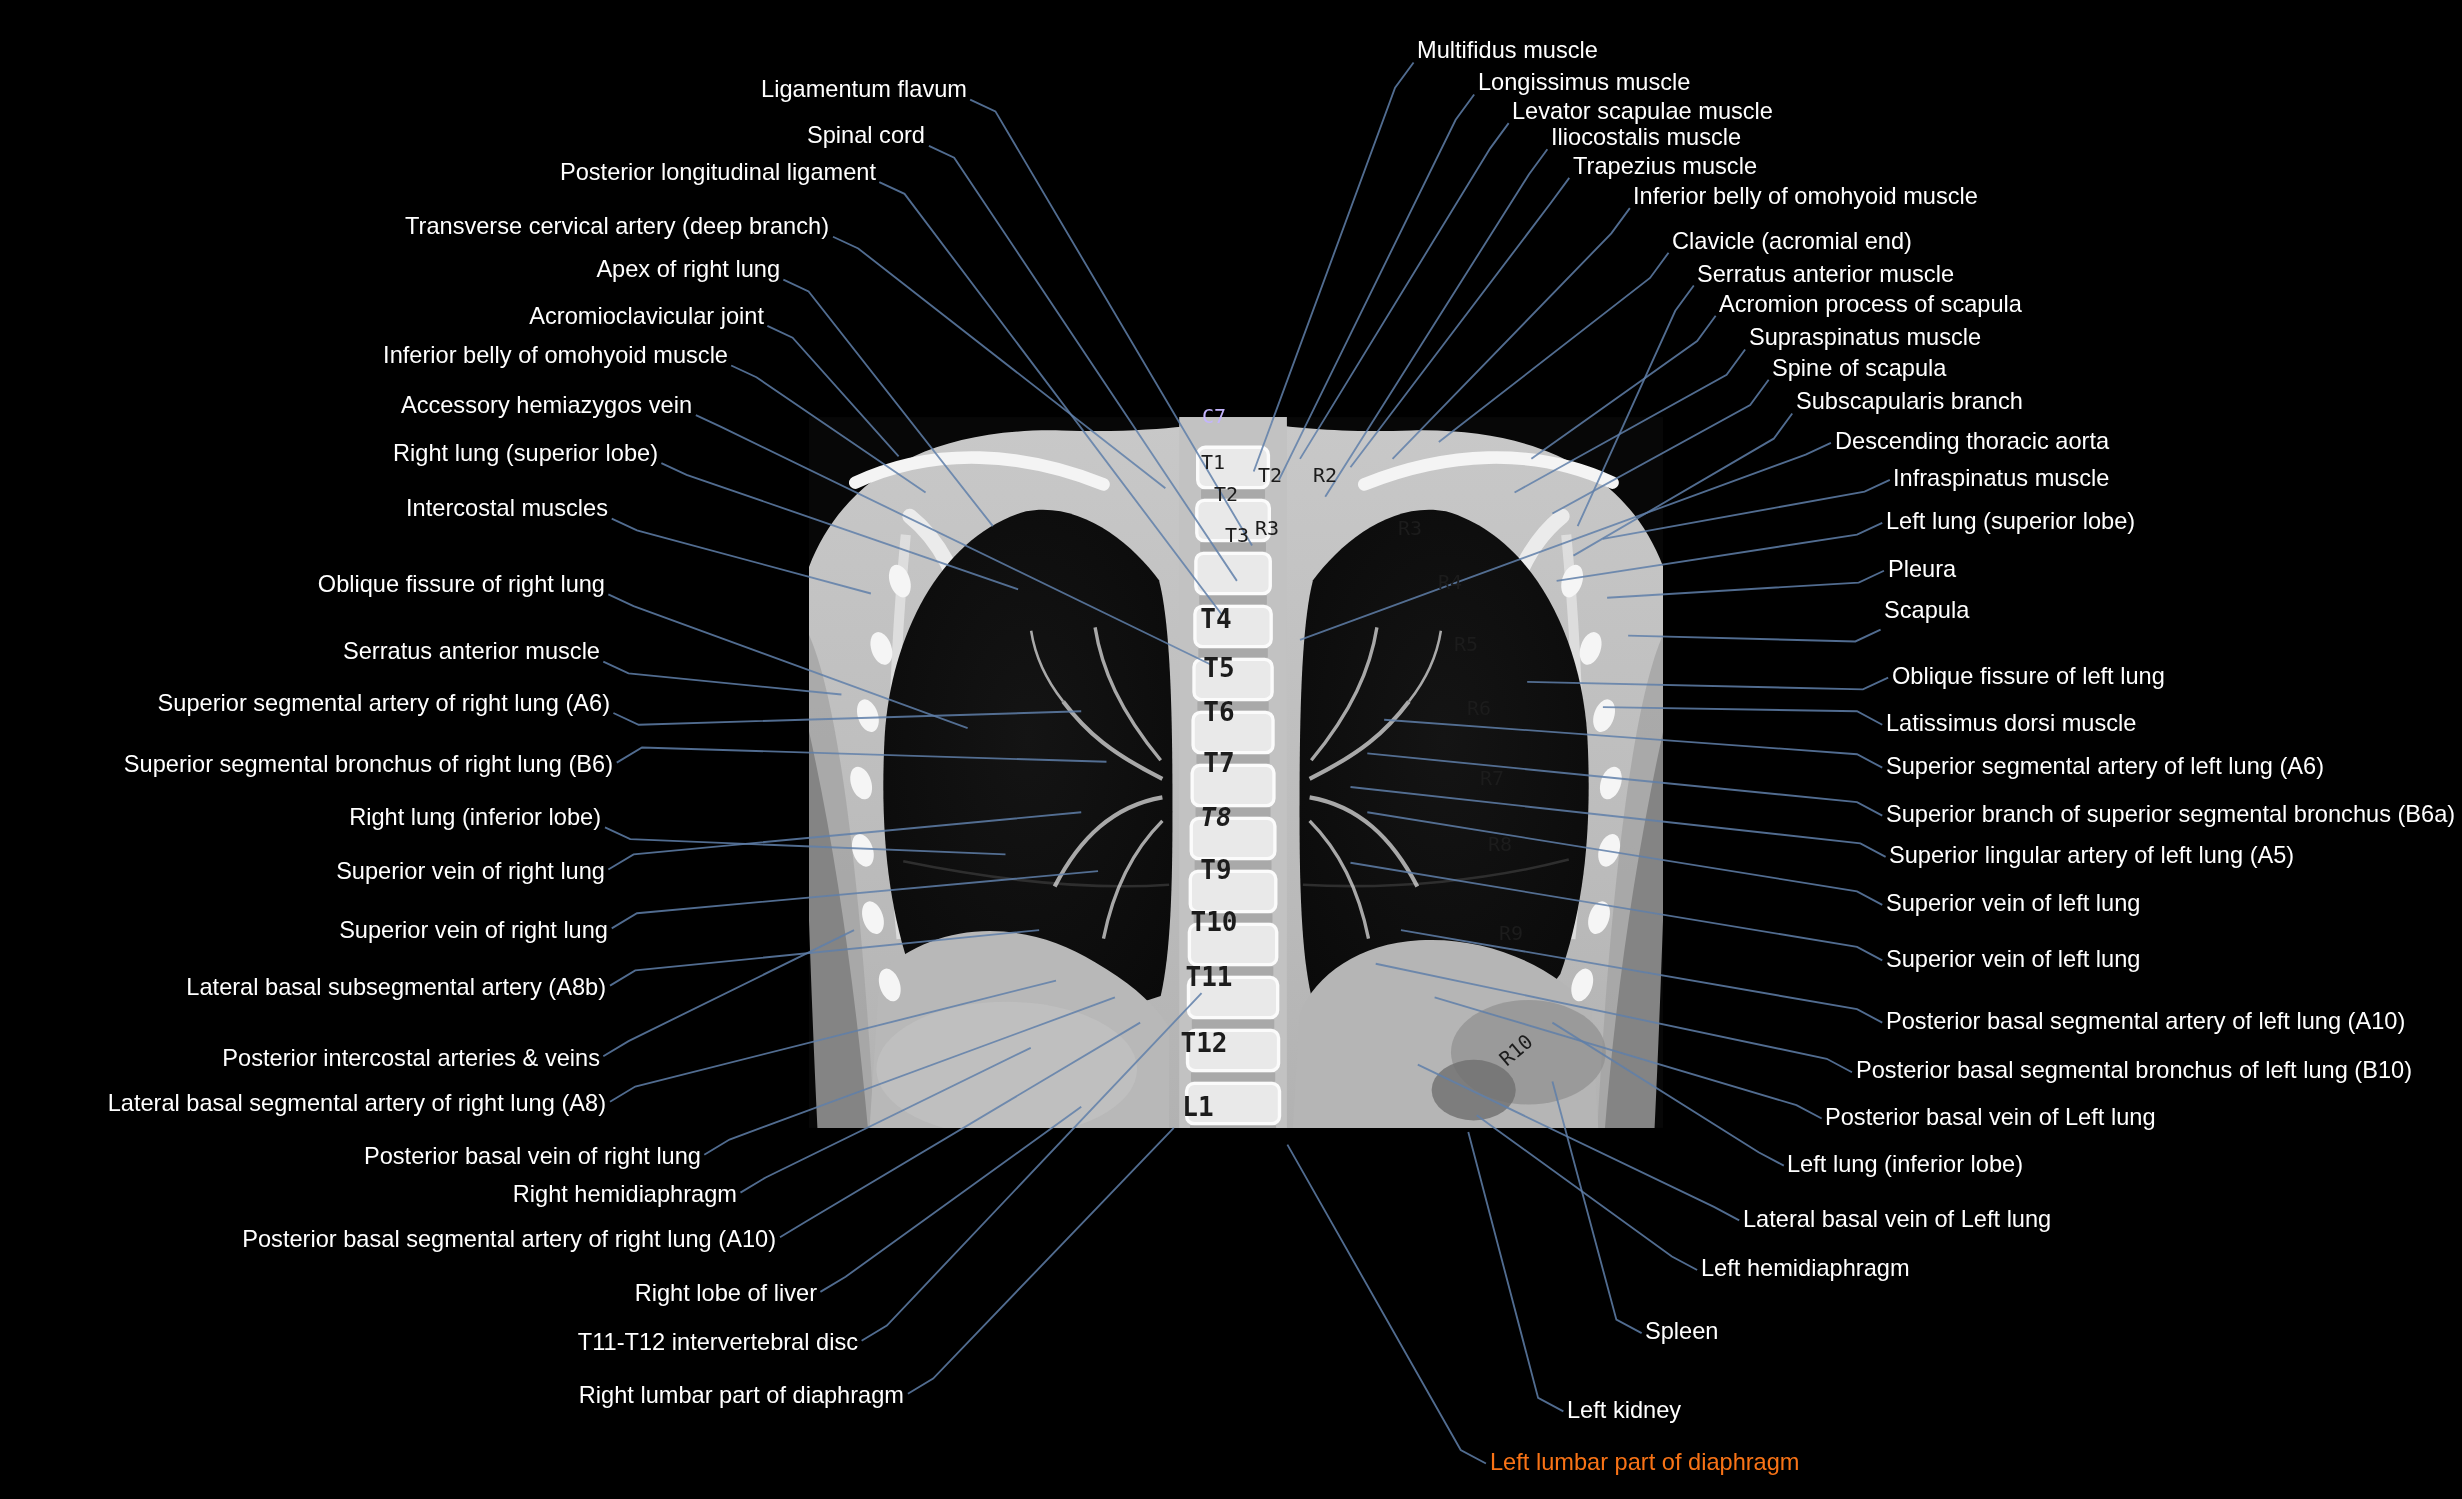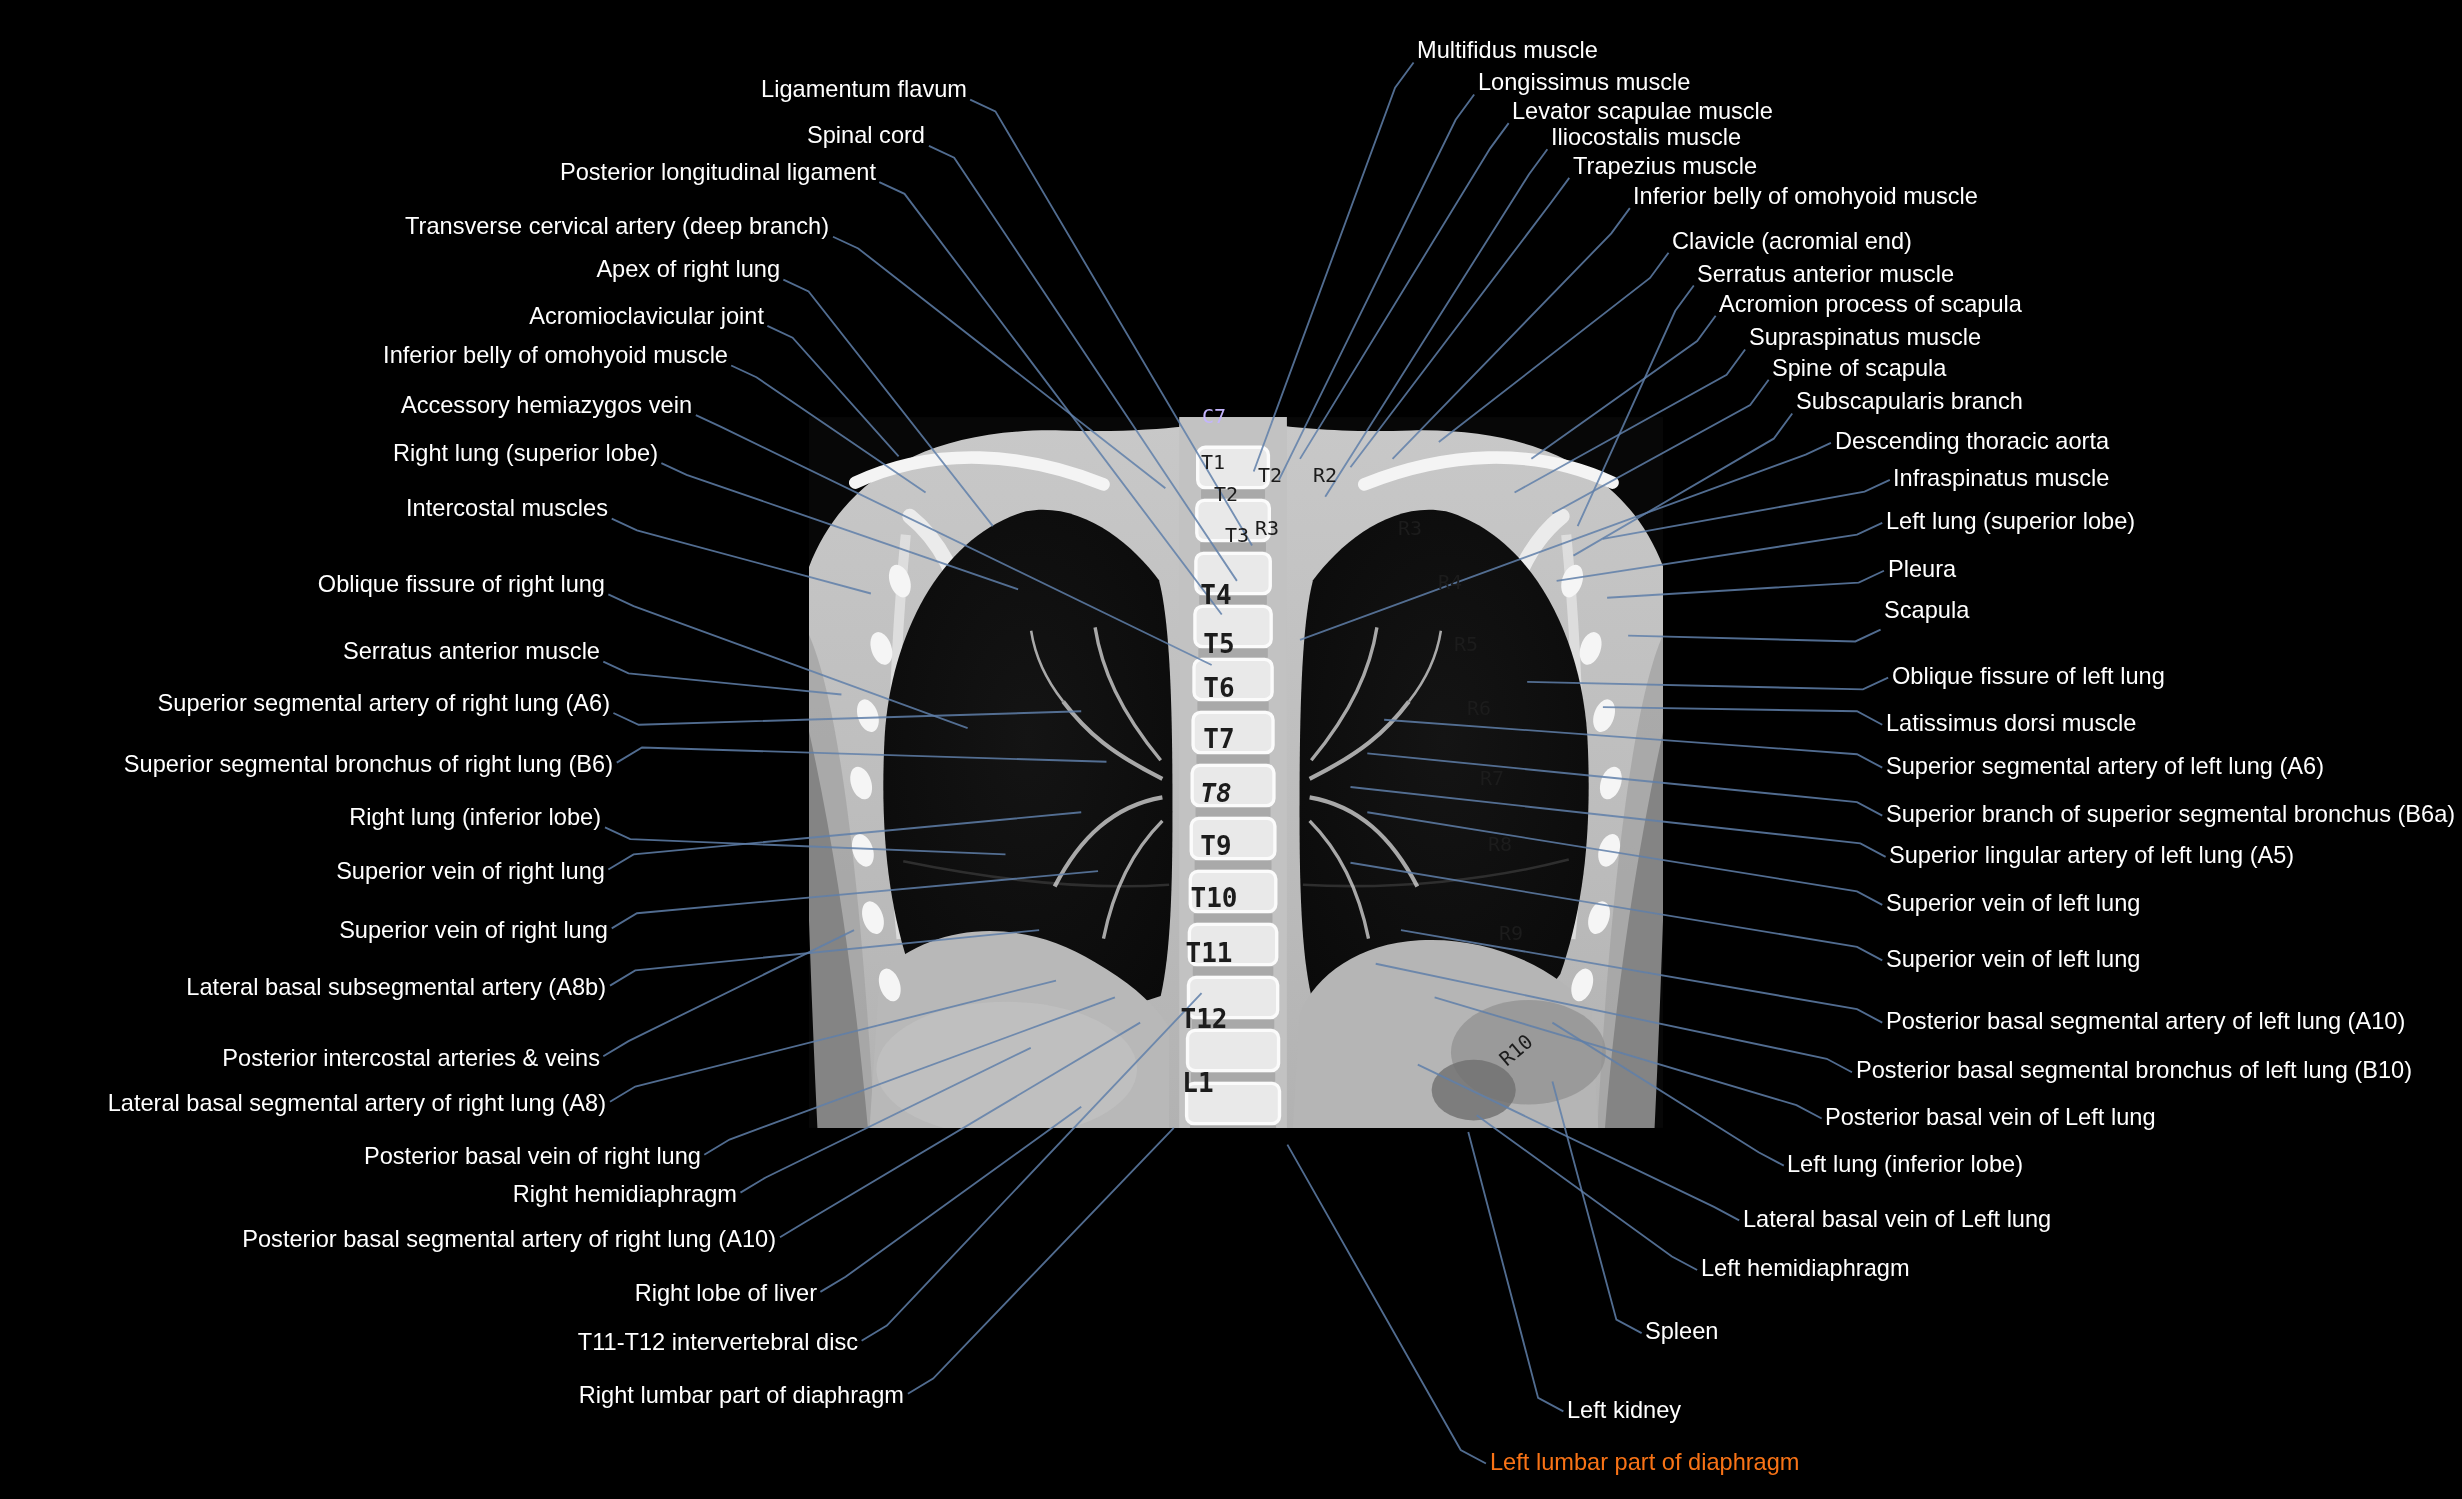--- a/index.html
+++ b/index.html
@@ -3,21 +3,21 @@
 <meta charset="utf-8">
 <style>
   html,body{margin:0;padding:0;background:#000;}
   #stage{position:relative;width:2462px;height:1500px;background:#000;overflow:hidden;
          font-family:"Liberation Sans", sans-serif;}
   .anat-label{position:absolute;color:#fff;font-size:23.6px;line-height:27px;white-space:nowrap;
               transform:translateY(-13.5px);text-shadow:0 0 1.7px #000;}
   .anat-label.align-right{text-align:right;}
   .bone-label{position:absolute;color:#1c1c1c;font-family:"DejaVu Sans Mono", monospace;
               white-space:nowrap;transform:translate(-50%,-50%);}
-  .bone-label.big{font-size:26px;font-weight:bold;color:#161616;}
+  .bone-label.big{font-size:26px;font-weight:bold;color:#161616;margin-top:24px;}
   .bone-label.small{font-size:20px;}
   #leader-svg{position:absolute;left:0;top:0;pointer-events:none;}
   #ct-wrap{position:absolute;}
 </style>
 </head>
 <body>
 
 <div id="stage">
 
   <div id="ct-wrap" style="left:809px;top:417px;width:854px;height:711px;">

